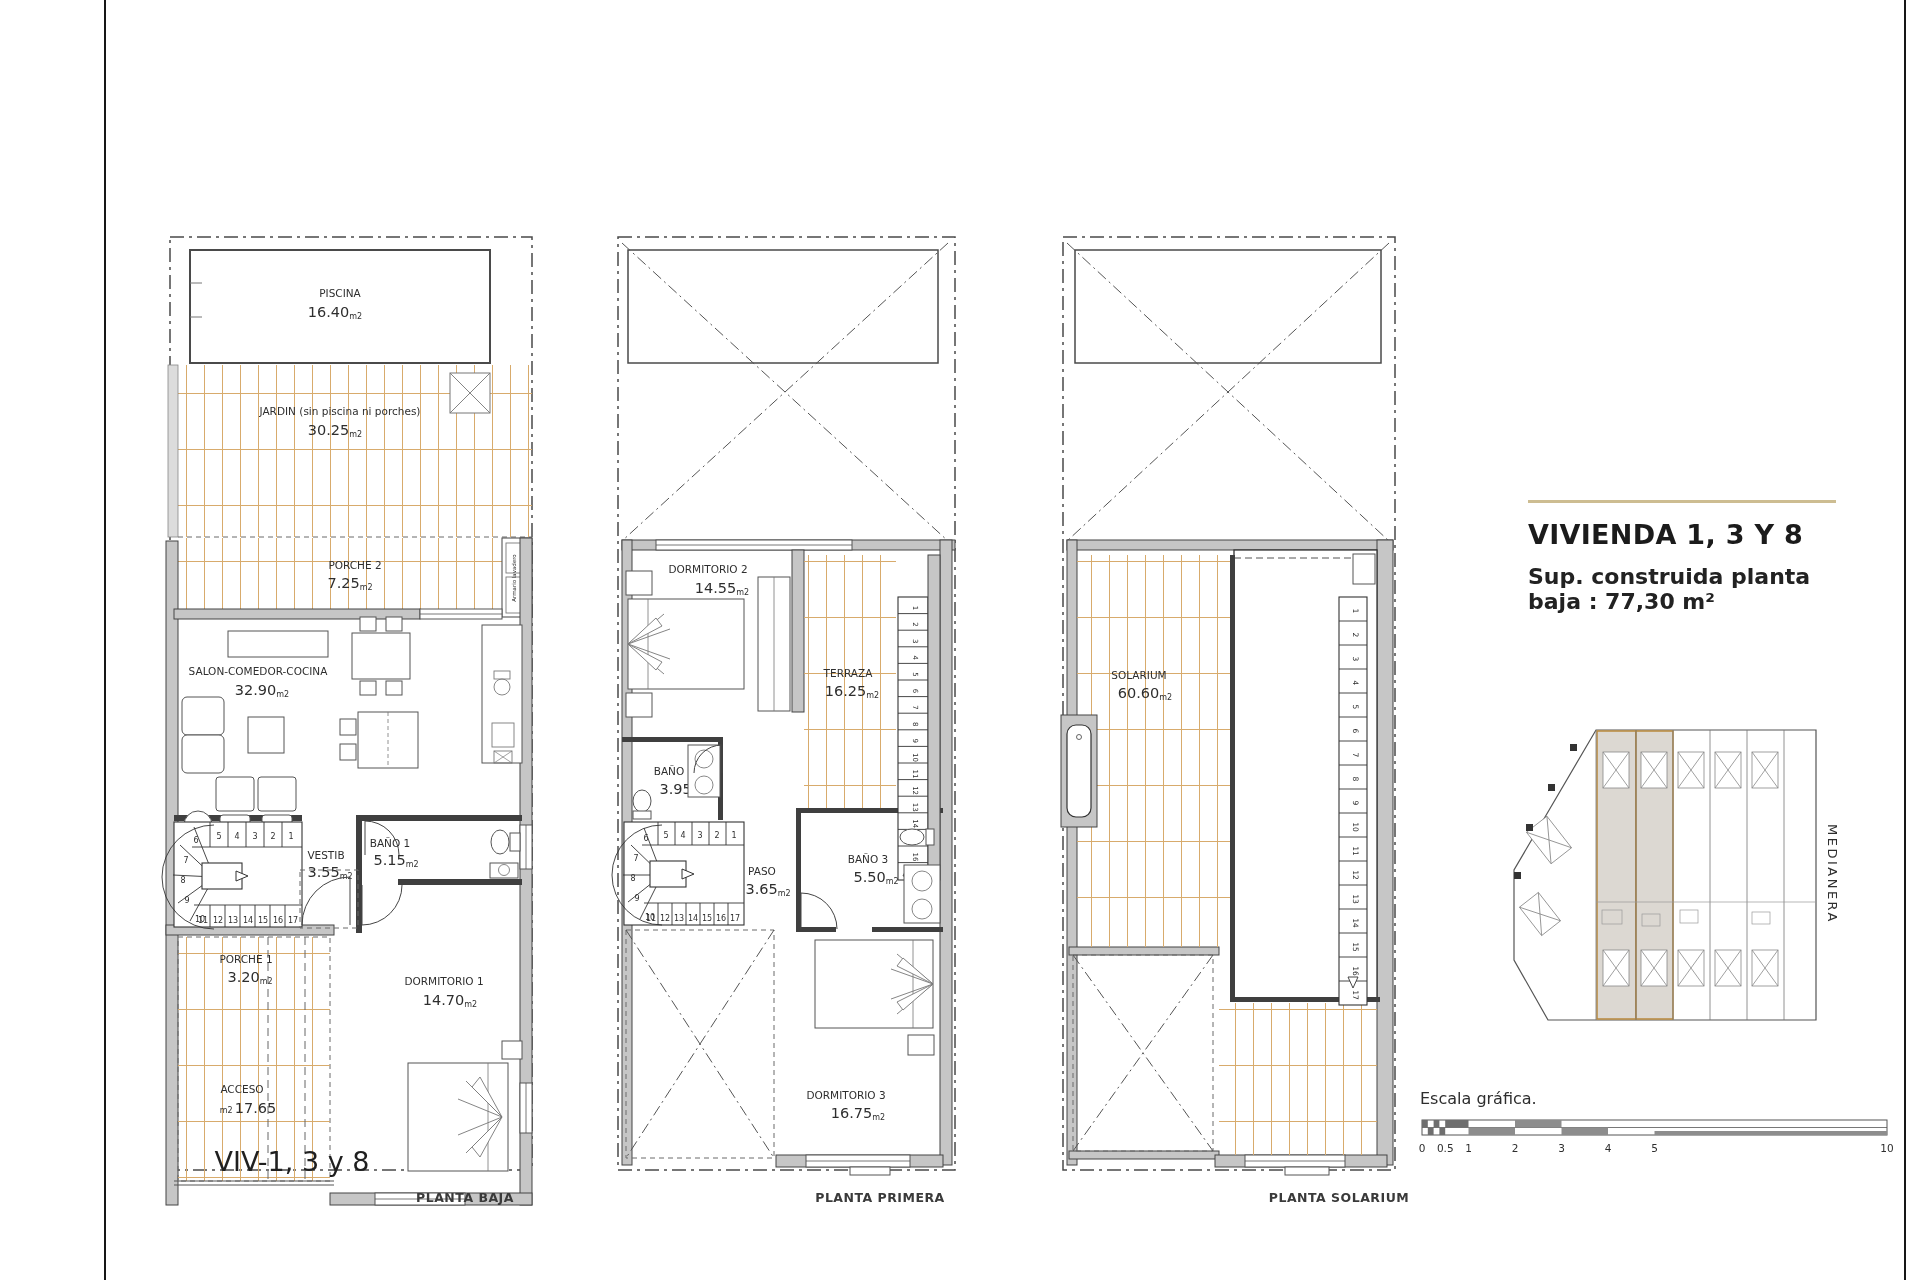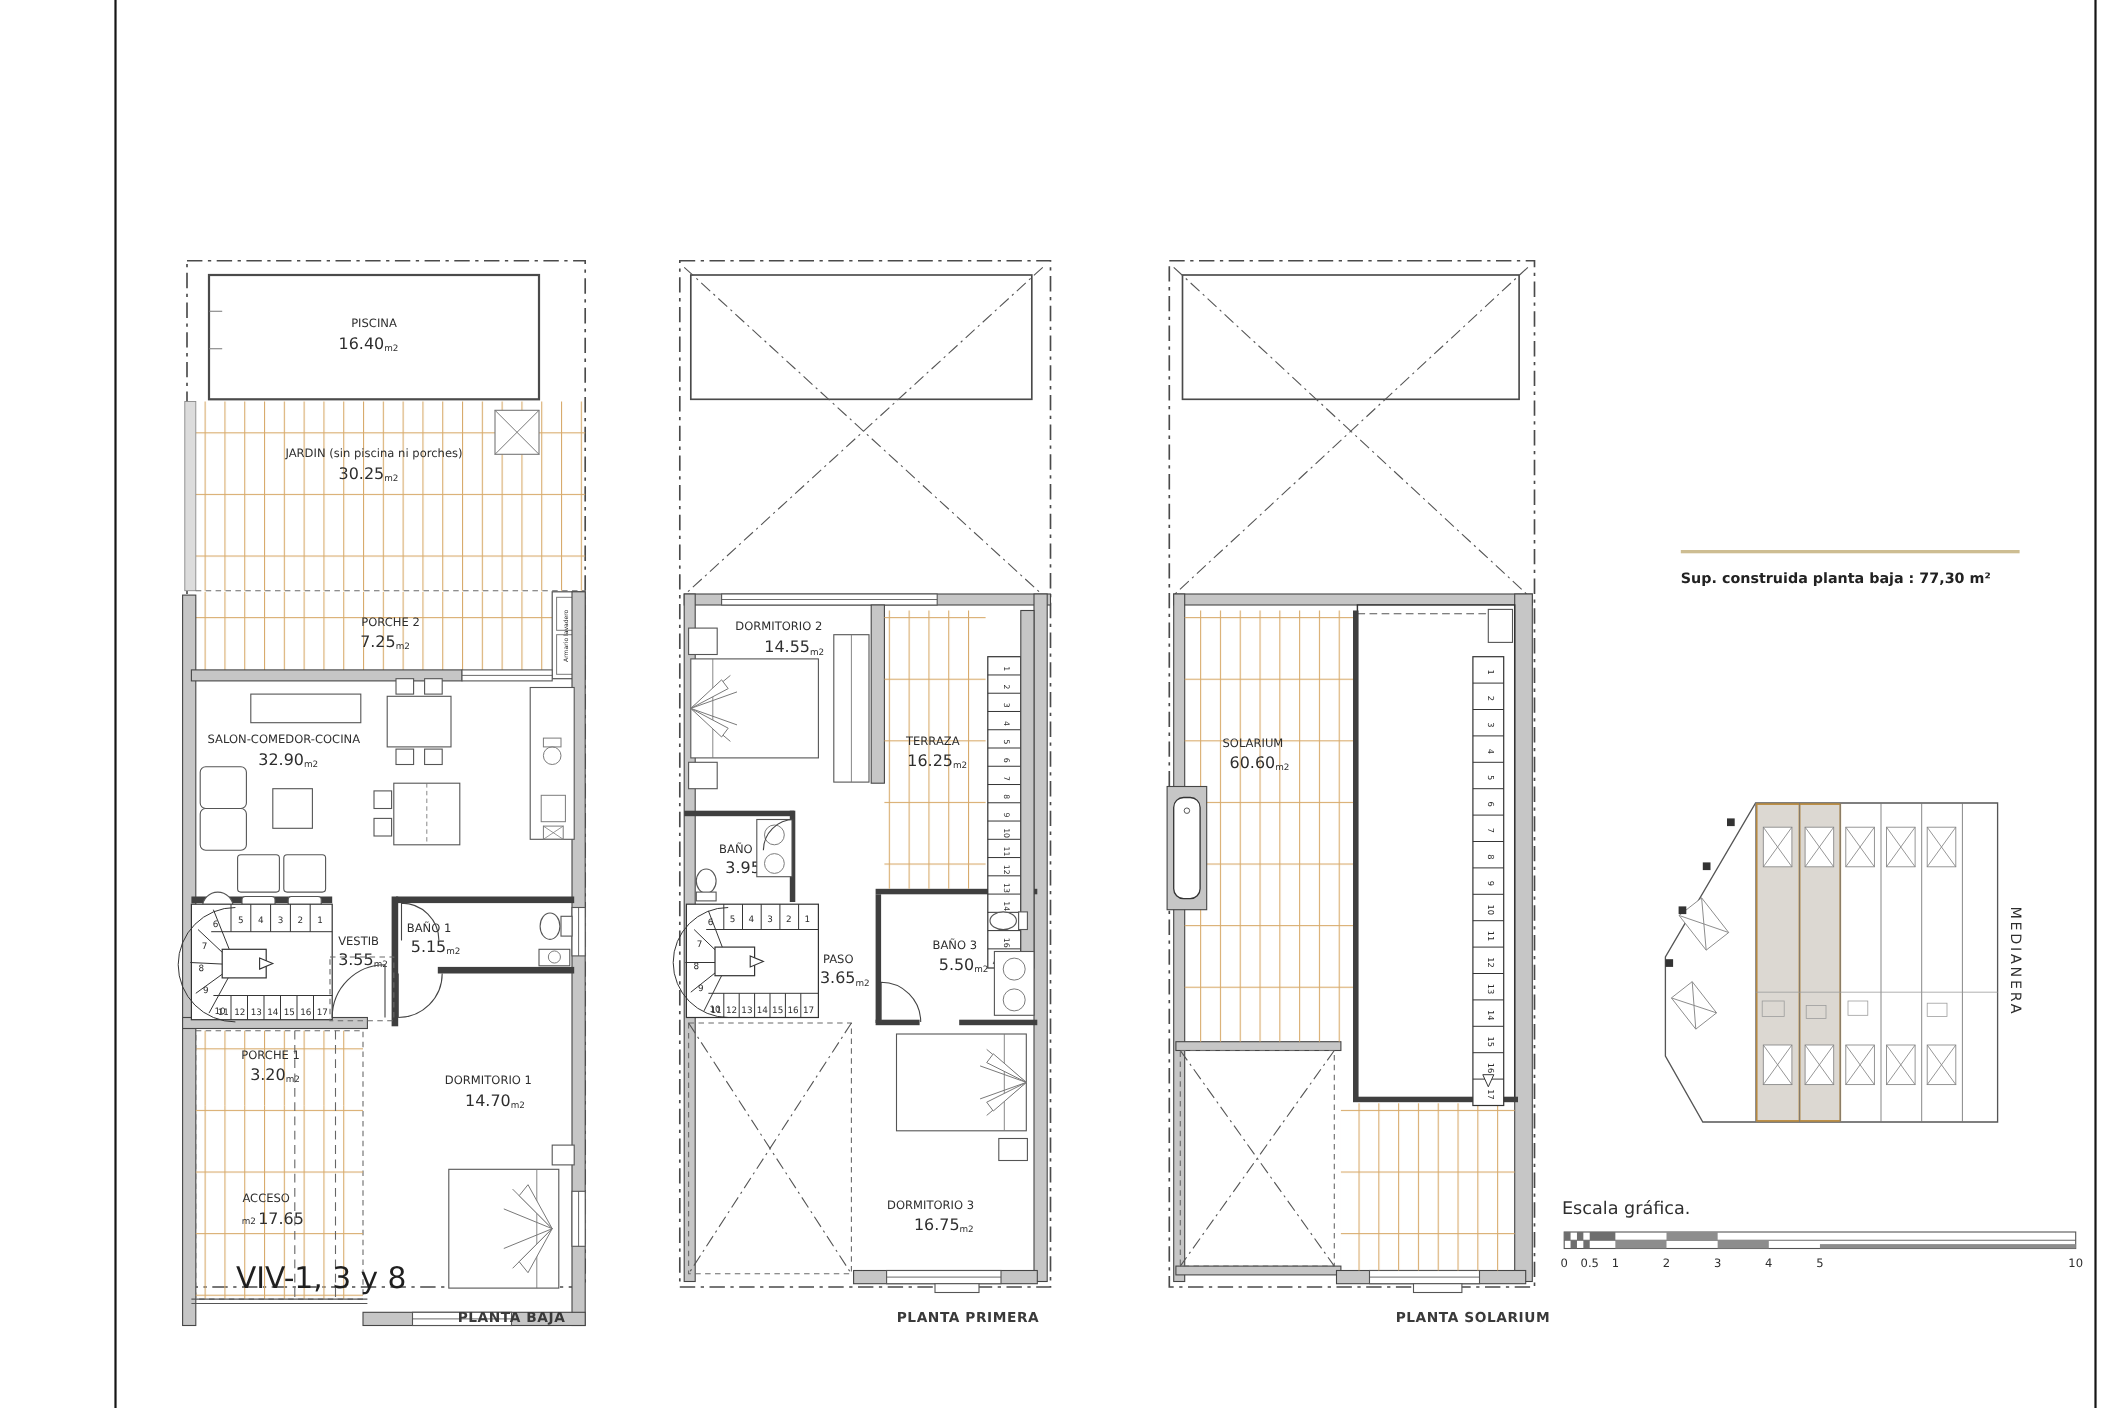--- a/index.html
+++ b/index.html
@@ -19,21 +19,21 @@
   .door{fill:none;stroke:#444;stroke-width:1}
   .dd{fill:none;stroke:#4a4a4a;stroke-width:1.5;stroke-dasharray:14 5 3 5}
   .xd{stroke:#555;stroke-width:1;stroke-dasharray:11 4 2 4;fill:none}
   .dsh{fill:none;stroke:#6a6a6a;stroke-width:1;stroke-dasharray:5 4}
   .stair{fill:#fff;stroke:#333;stroke-width:1.1}
   .sline{stroke:#333;stroke-width:.9;fill:none}
   .vline{position:absolute;top:0;width:2px;height:1280px;background:#161616}
   .info{position:absolute;left:1528px;top:500px;width:330px}
   .info .rule{height:3px;width:308px;background:#cdbd92;margin-bottom:16px}
   .info h1{font-size:27px;margin:0 0 14px;color:#1b1b1b;letter-spacing:.3px}
-  .info p{font-size:13px;font-weight:bold;margin:0 0 7px;color:#222}
+  .info p{font-size:22px;font-weight:bold;margin:0 0 7px;color:#222}
 </style>
 </head>
 <body>
 
 <div class="vline" style="left:104px"></div>
 <div class="vline" style="left:1904px"></div>
 
 <svg style="left:150px;top:225px" width="390" height="995" viewBox="0 0 390 995">
   <defs>
     <pattern id="p1deck" width="18" height="56" patternUnits="userSpaceOnUse">
@@ -458,20 +458,21 @@
   <g>
     <rect class="dsh" x="18" y="730" width="140" height="196"></rect>
     <path class="xd" d="M18,730 L158,926 M158,730 L18,926"></path>
   </g>
 
   <text class="cap" x="284" y="977">PLANTA SOLARIUM</text>
 </svg>
 
 <div class="info">
   <div class="rule"></div>
+  <h1>VIVIENDA 1, 3 Y 8</h1>
   <p>Sup. construida planta baja : 77,30 m²</p>
 </div>
 
 <svg style="left:1500px;top:722px" width="340" height="320" viewBox="0 0 340 320">
   <path d="M96,8 L316,8 L316,298 L48,298 L14,238 L14,148 Z" fill="#fff" stroke="#555" stroke-width="1.2"></path>
   <g>
     <rect x="97" y="9" width="39" height="288" fill="#dcd8d2" stroke="#b9893c" stroke-width="1.5"></rect>
     <rect x="136" y="9" width="37" height="288" fill="#dcd8d2" stroke="#b9893c" stroke-width="1.5"></rect>
   </g>
   <g stroke="#777" stroke-width=".8">

